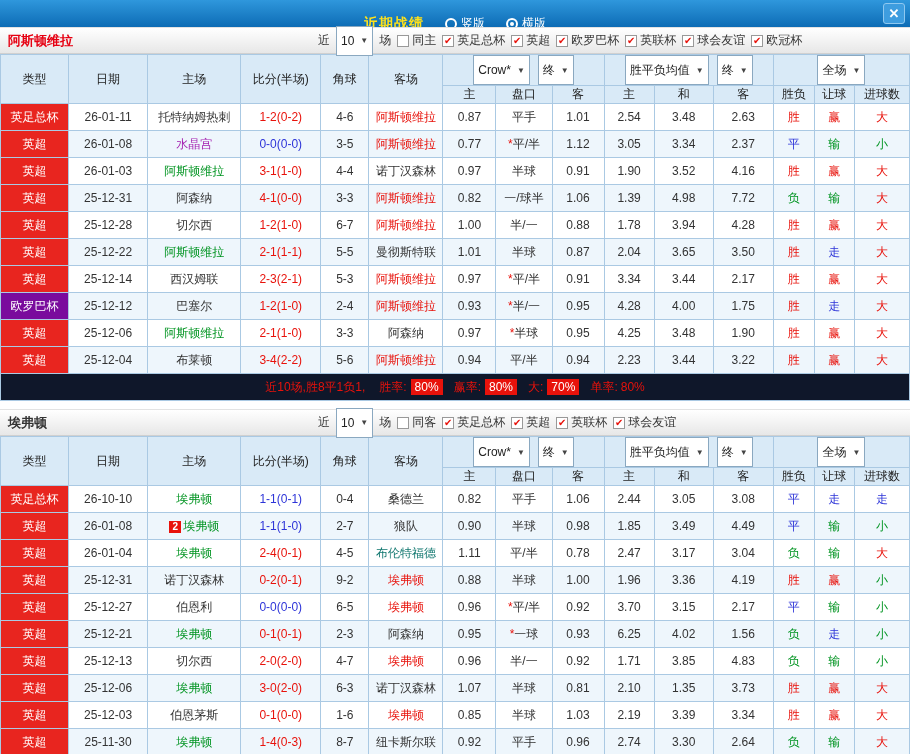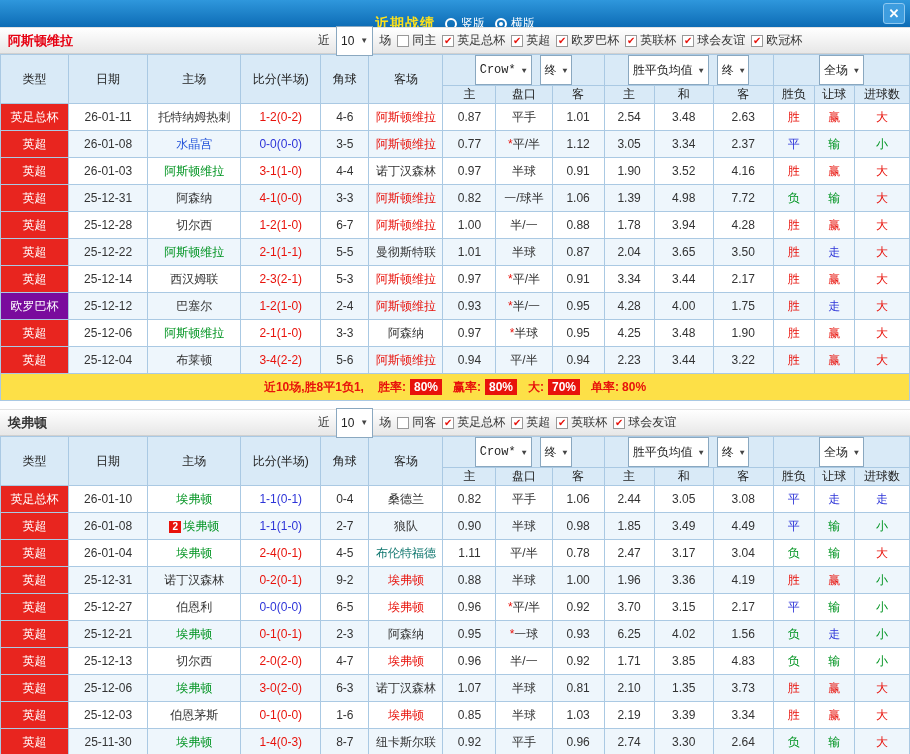--- a/index.html
+++ b/index.html
@@ -5,21 +5,21 @@
   * { margin:0; padding:0; box-sizing:border-box; }
   html,body { background:#fff; }
   body {
     width:910px;
     font-family:"Liberation Sans","DejaVu Sans",sans-serif;
     font-size:12px; color:#333;
   }
   
   .topbar { height:27px; background:linear-gradient(180deg,#2f97dc,#0d6cb5);
             display:flex; align-items:center; position:relative; }
-  .tb-center { flex:1; display:flex; align-items:center; justify-content:center; gap:10px;margin-top:20px; }
+  .tb-center { flex:1; display:flex; align-items:center; justify-content:center; gap:21px;margin-top:20px; }
   .tb-title { color:#ffe11a; font-weight:bold; font-size:14px; letter-spacing:1px; }
   .radio { display:inline-flex; align-items:center; gap:4px; color:#fff; cursor:pointer; }
   .rdot { width:12px; height:12px; border:2px solid #fff; border-radius:50%;
           display:inline-block; position:relative; }
   .rdot.selected::after { content:""; position:absolute; left:2px; top:2px;
           width:4px; height:4px; background:#fff; border-radius:50%; }
   .close { position:absolute; right:5px; top:3px; width:22px; height:21px;
            background:#3e9ddf; border:1px solid #8ec8f0; border-radius:3px;
            color:#fff; font-size:13px; line-height:18px; text-align:center;
            cursor:pointer; font-weight:bold; }
@@ -39,27 +39,27 @@
         font-size:10px; font-weight:bold; line-height:1; }
   
   .mtable { border-collapse:collapse; table-layout:fixed; width:910px; }
   .mtable th, .mtable td { border:1px solid #aac9e3; text-align:center;
         white-space:nowrap; overflow:hidden; padding:0; }
   .mtable thead th { background:#d9eaf7; font-weight:normal; font-size:12px; color:#222; }
   .mtable thead tr:first-child th { height:29px; }
   .mtable thead tr:last-child th { height:17px; }
   .mtable tbody td { height:27px; font-size:12px; }
   .mtable tbody tr:nth-child(even) { background:#eef6fc; }
-  .hddwrap { display:flex; justify-content:center; align-items:center; gap:8px;font-family:Liberation Mono, monospace; }
+  .hddwrap { display:flex; justify-content:center; align-items:center; gap:8px; }
   .league { color:#fff; }
   .badge { display:inline-block; background:#e8120b; color:#fff; font-size:10px;
            width:12px; height:12px; line-height:12px; margin-right:2px; font-weight:bold; }
   .teamcell { cursor:pointer; }
   
-  .summary { height:27px; background:#fde047; text-align:center; font-weight:bold; }
+  .summary { height:27px; background:#0f172a; text-align:center; font-weight:normal; }
   .sum-prefix { margin-right:4px; }
   .sum-label { margin-left:10px; margin-right:3px; }
   .sum-box { display:inline-block; padding:1px 4px; margin:0 1px; }
   .section + .section { margin-top:8px; }
 </style>
 </head>
 <body>
 
 <div id="app">
   <header class="topbar">
@@ -202,21 +202,21 @@
               <td>2.54</td>
               <td>3.48</td>
               <td>2.63</td>
               <td style="color: rgb(232, 18, 11);">胜</td>
               <td style="color: rgb(232, 18, 11);">赢</td>
               <td style="color: rgb(232, 18, 11);">大</td>
             </tr>
             <tr>
               <td class="league" style="background: rgb(232, 37, 31);">英超</td>
               <td>26-01-08</td>
-              <td class="teamcell"><span style="color: #1d4ed8;">水晶宫</span></td>
+              <td class="teamcell"><span style="color: #a21caf;">水晶宫</span></td>
               <td style="color: rgb(45, 52, 216);">0-0(0-0)</td>
               <td>3-5</td>
               <td class="teamcell"><span style="color: rgb(232, 18, 11);">阿斯顿维拉</span></td>
               <td>0.77</td>
               <td><span style="color: rgb(232, 18, 11);">*</span>平/半</td>
               <td>1.12</td>
               <td>3.05</td>
               <td>3.34</td>
               <td>2.37</td>
               <td style="color: rgb(45, 52, 216);">平</td>
@@ -464,21 +464,21 @@
               <th class="h2">和</th>
               <th class="h2">客</th>
               <th class="h2">胜负</th>
               <th class="h2">让球</th>
               <th class="h2">进球数</th>
             </tr>
           </thead>
           <tbody>
             <tr>
               <td class="league" style="background: rgb(232, 37, 31);">英足总杯</td>
-              <td>26-01-10</td>
+              <td>26-10-10</td>
               <td class="teamcell"><span style="color: rgb(0, 148, 33);">埃弗顿</span></td>
               <td style="color: rgb(45, 52, 216);">1-1(0-1)</td>
               <td>0-4</td>
               <td class="teamcell"><span style="color: rgb(51, 51, 51);">桑德兰</span></td>
               <td>0.82</td>
               <td>平手</td>
               <td>1.06</td>
               <td>2.44</td>
               <td>3.05</td>
               <td>3.08</td>

